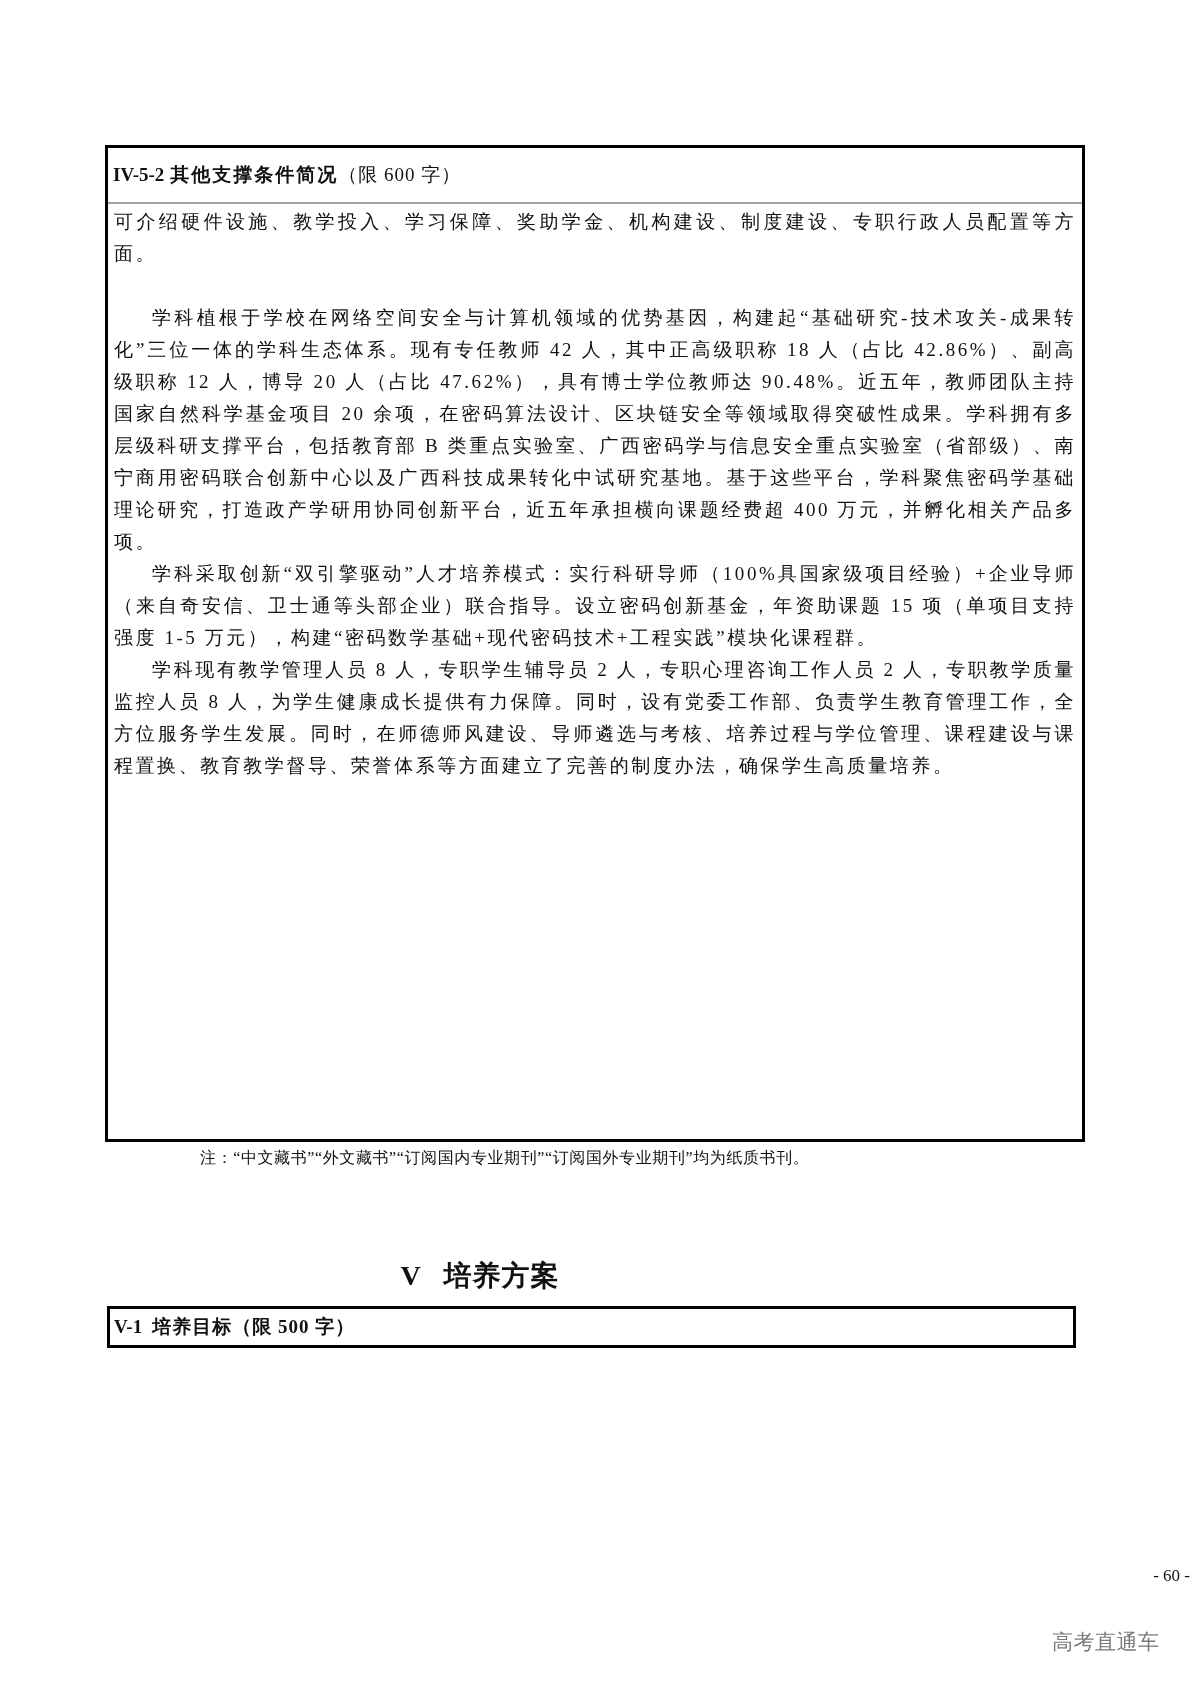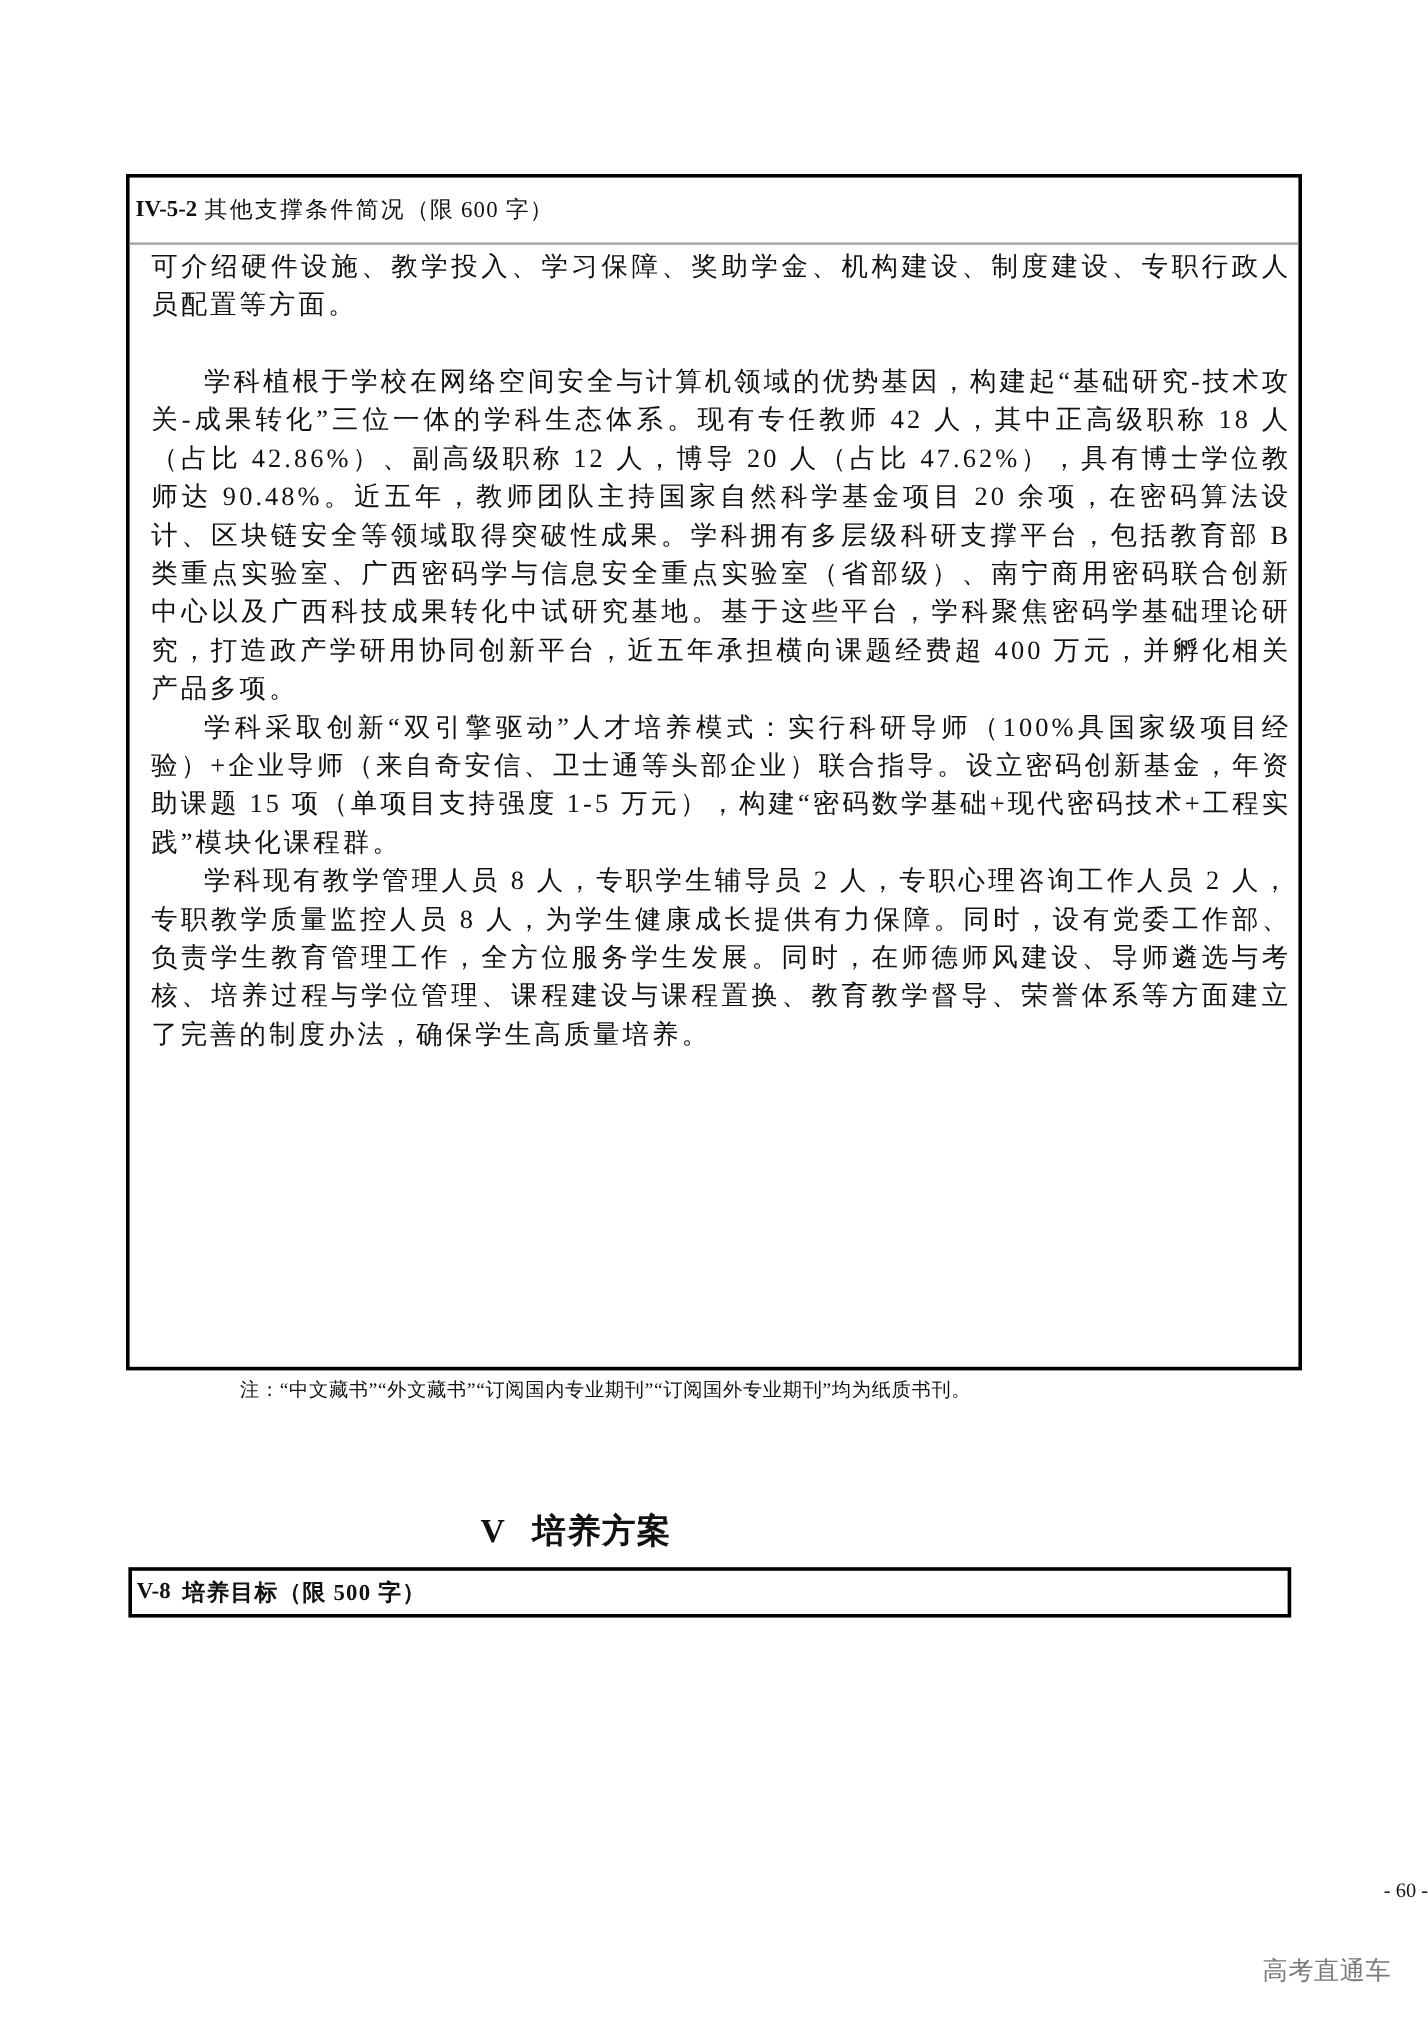--- a/index.html
+++ b/index.html
@@ -31,31 +31,31 @@
       display: flex;
       align-items: center;
       padding-left: 5px;
       font-size: 19px;
     }
     .box-header .code {
       font-weight: bold;
       letter-spacing: 0px;
     }
     .box-header .title {
-      font-weight: normal;
+      font-weight: bold;
       letter-spacing: 2px;
       margin-left: 6px;
     }
     .box-header .limit {
       font-weight: normal;
       letter-spacing: 1px;
     }
     .box-body {
-      padding: 2px 6px 0 18px;
-      font-size: 22px;
+      padding: 2px 6px 0 6px;
+      font-size: 19px;
       line-height: 32px;
       letter-spacing: 2.55px;
       text-align: justify;
     }
     .box-body p {
       margin: 0;
     }
     .box-body .hint {
       margin-bottom: 32px;
     }
@@ -136,19 +136,19 @@
   </div>
 </div>
 
 <div class="note">注：“中文藏书”“外文藏书”“订阅国内专业期刊”“订阅国外专业期刊”均为纸质书刊。</div>
 
 <div class="section-title">
   <span class="roman">V</span><span>培养方案</span>
 </div>
 
 <div class="box2">
-  <span class="code">V-8</span>
+  <span class="code">V-1</span>
   <span class="title">培养目标（限 500 字）</span>
 </div>
 
 <div class="page-number">- 60 -</div>
 
 <div class="watermark">高考直通车</div>
 
 </body></html>

